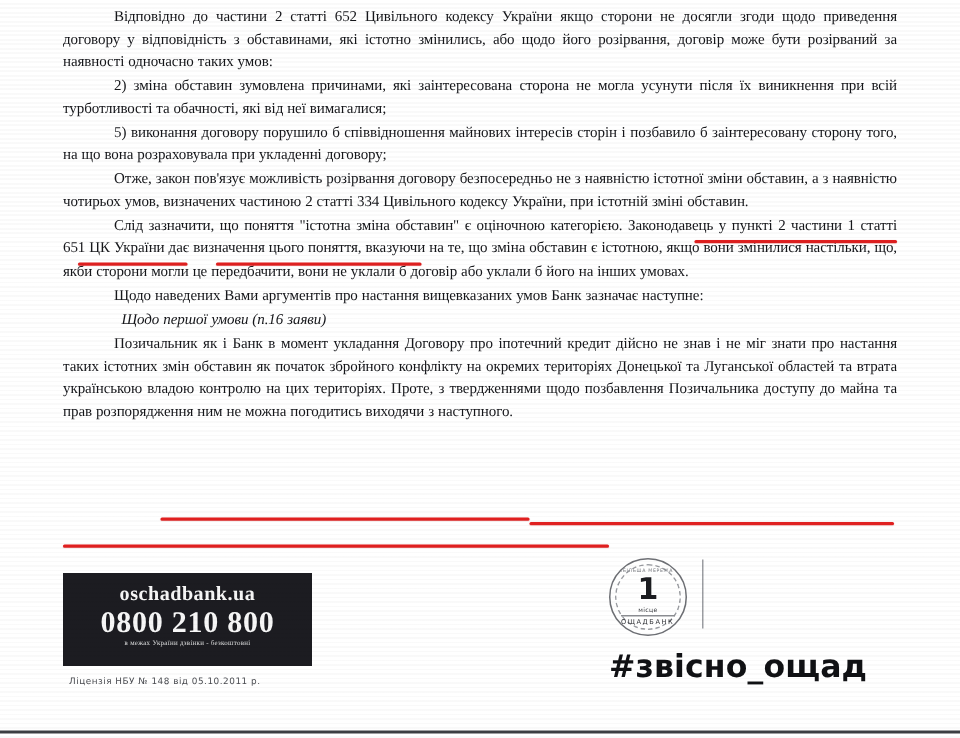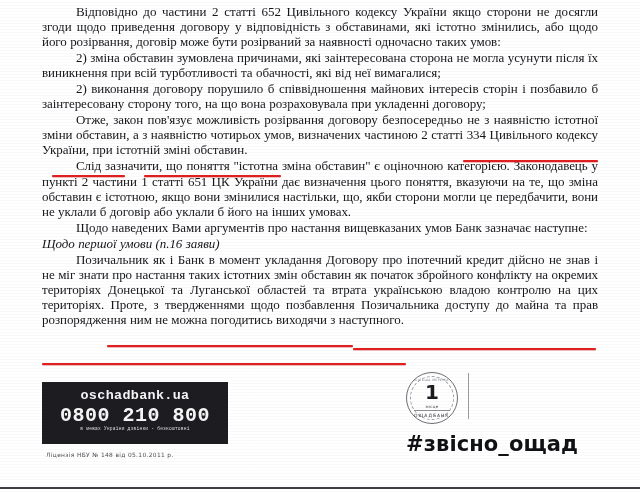--- a/index.html
+++ b/index.html
@@ -20,33 +20,34 @@
 
   
   #doc-body {
     position: absolute;
     left: 42px;
     top: 4px;
     width: 556px;
   }
   .para {
     margin: 0 0 1px 0;
-    font-size: 13px;
+    font-size: 10px;
     line-height: 15.05px;
     text-align: justify;
     text-indent: 34px;
     letter-spacing: -0.05px;
     word-spacing: 0.2px;
     position: relative;
     -webkit-font-smoothing: antialiased;
   }
   .para.italic {
     font-style: italic;
     text-indent: 0;
     text-align: left;
+    margin-left: 39px;
   }
   .para:last-child { margin-bottom: 0; }
 
   
   #grain {
     position: absolute;
     inset: 0;
     pointer-events: none;
     opacity: .045;
     background:
@@ -68,25 +69,25 @@
     position: absolute;
     left: 0;
     top: 372px;
     width: 640px;
     height: 120px;
   }
   #contact-block {
     position: absolute;
     left: 42px;
     top: 10px;
-    width: 186px;
+    width: 166px;
     height: 62px;
     background: #14151a;
     color: #ffffff;
-    font-family: Liberation Mono, monospace;
+    font-family: Liberation Serif, serif;
     text-align: center;
     overflow: hidden;
     filter: contrast(.93);
   }
   #site-url {
     margin-top: 6px;
     font-size: 13.4px;
     font-weight: 700;
     letter-spacing: 0.35px;
     line-height: 15px;
@@ -225,21 +226,21 @@
   }
 </style>
 </head>
 <body>
 
 <div id="page">
 
   <div id="doc-body">
     <p class="para">Відповідно до частини 2 статті 652 Цивільного кодексу України якщо сторони не досягли згоди щодо приведення договору у відповідність з обставинами, які істотно змінились, або щодо його розірвання, договір може бути розірваний за наявності одночасно таких умов:</p>
     <p class="para">2) зміна обставин зумовлена причинами, які заінтересована сторона не могла усунути після їх виникнення при всій турботливості та обачності, які від неї вимагалися;</p>
-    <p class="para">2) виконання договору порушило б співвідношення майнових інтересів сторін і позбавило б заінтересовану сторону того, на що вона розраховувала при укладенні договору;</p>
+    <p class="para">5) виконання договору порушило б співвідношення майнових інтересів сторін і позбавило б заінтересовану сторону того, на що вона розраховувала при укладенні договору;</p>
     <p class="para">Отже, закон пов'язує можливість розірвання договору безпосередньо не з наявністю істотної зміни обставин, а з наявністю чотирьох умов, визначених частиною 2 статті 334 Цивільного кодексу України, при істотній зміні обставин.</p>
     <p class="para">Слід зазначити, що поняття "істотна зміна обставин" є оціночною категорією. Законодавець у пункті 2 частини 1 статті 651 ЦК України дає визначення цього поняття, вказуючи на те, що зміна обставин є істотною, якщо вони змінилися настільки, що, якби сторони могли це передбачити, вони не уклали б договір або уклали б його на інших умовах.</p>
     <p class="para">Щодо наведених Вами аргументів про настання вищевказаних умов Банк зазначає наступне:</p>
     <p class="para italic">Щодо першої умови (п.16 заяви)</p>
     <p class="para">Позичальник як і Банк в момент укладання Договору про іпотечний кредит дійсно не знав і не міг знати про настання таких істотних змін обставин як початок збройного конфлікту на окремих територіях Донецької та Луганської областей та втрата українською владою контролю на цих територіях. Проте, з твердженнями щодо позбавлення Позичальника доступу до майна та прав розпорядження ним не можна погодитись виходячи з наступного.</p>
   </div>
 
   <div class="redline" style="left:463px; top:160px; width:135px;"></div>
   <div class="redline thin" style="left:52px; top:175px; width:73px;"></div>
   <div class="redline" style="left:144px; top:175px; width:137px;"></div>

